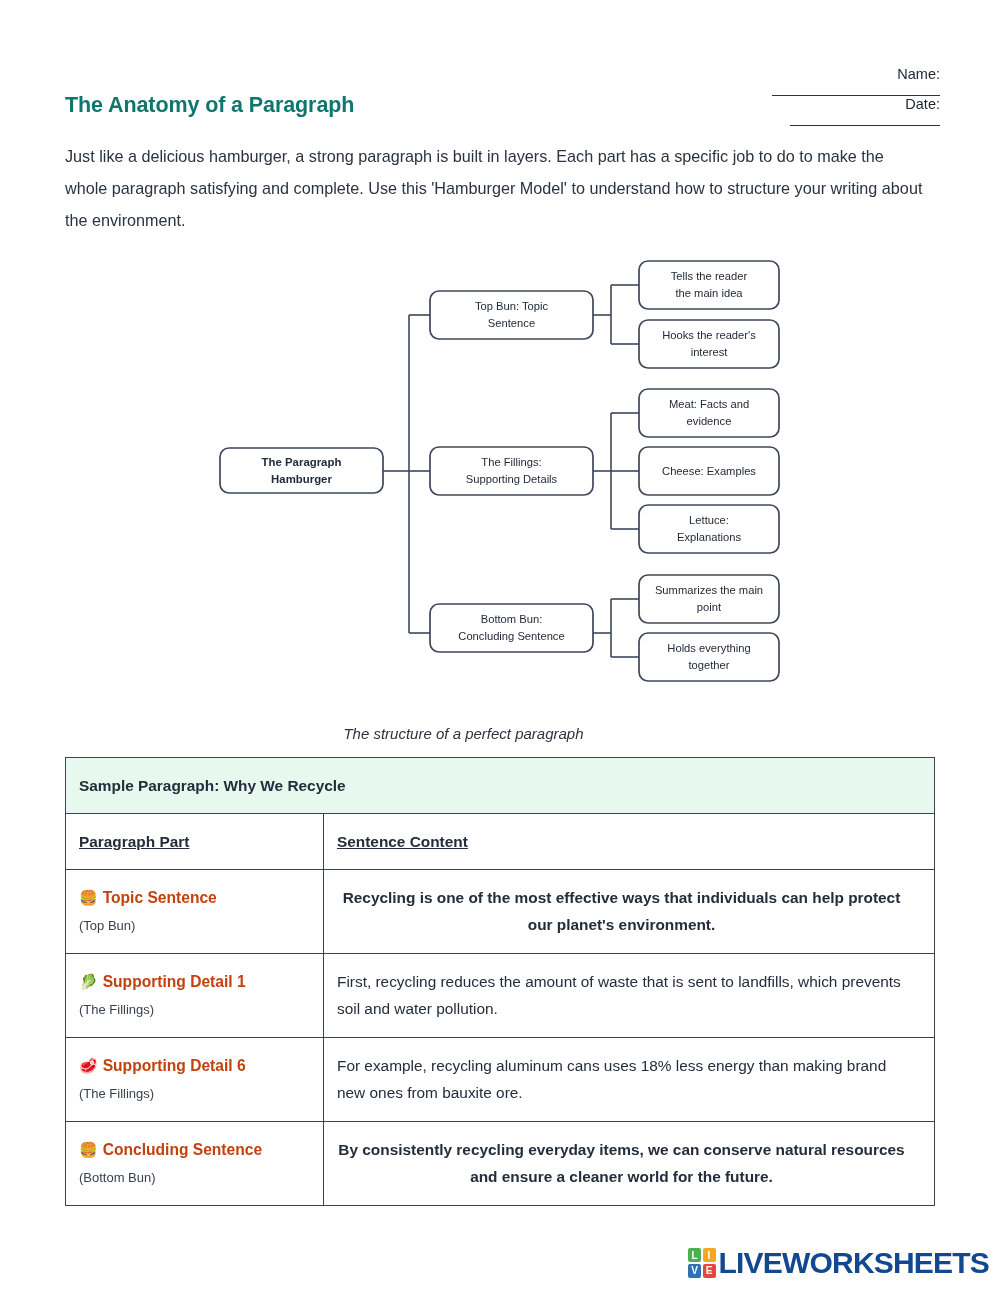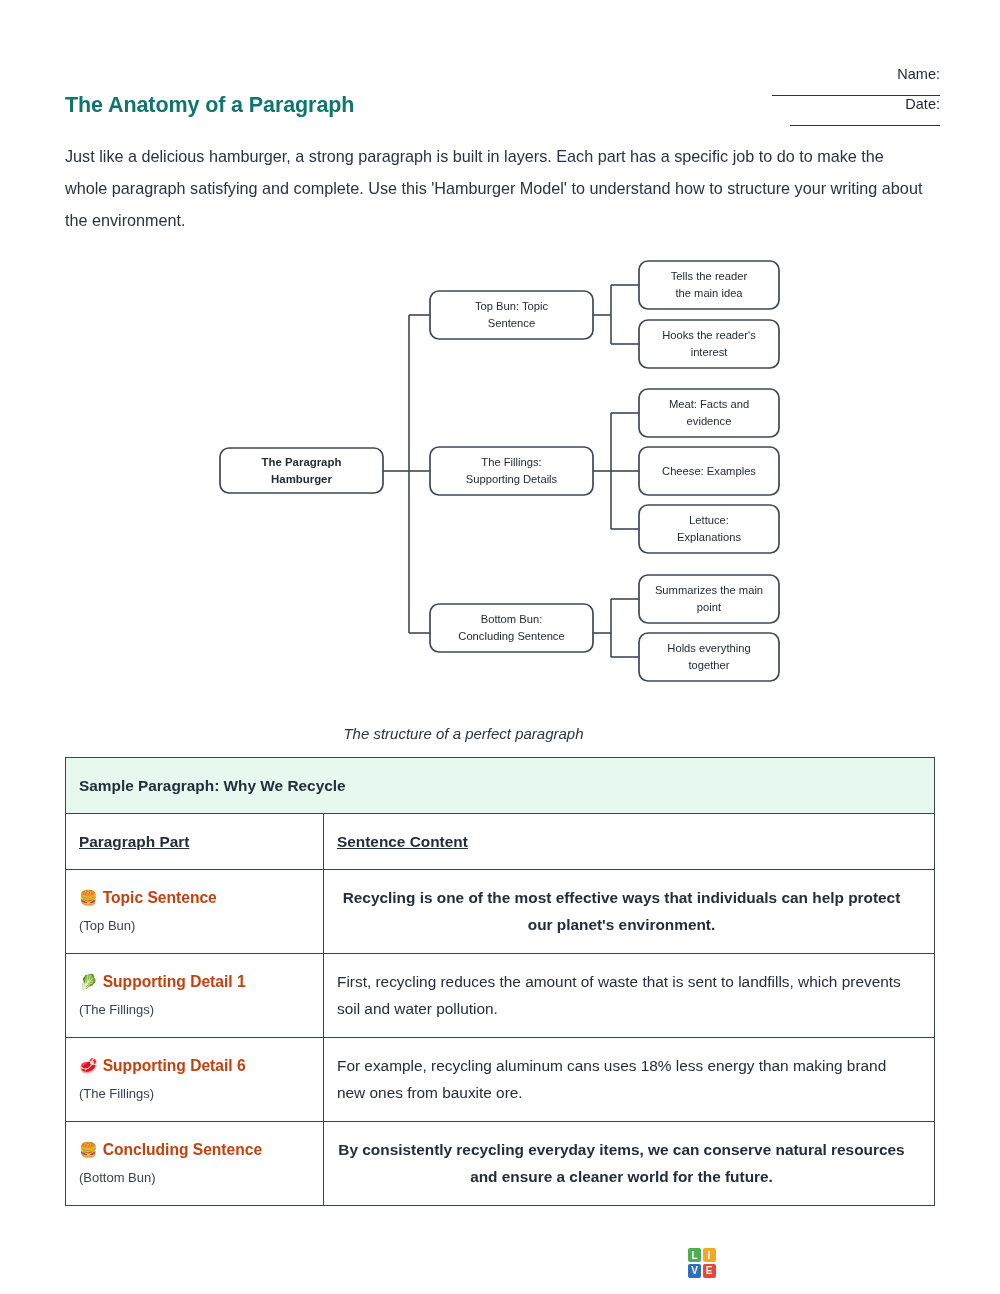--- a/index.html
+++ b/index.html
@@ -336,13 +336,14 @@
   </tbody>
 </table>
 
 <div class="logo">
   <div class="logo-tiles">
     <div class="logo-tile lt-l">L</div>
     <div class="logo-tile lt-i">I</div>
     <div class="logo-tile lt-v">V</div>
     <div class="logo-tile lt-e">E</div>
   </div>
+  <div class="logo-word">LIVEWORKSHEETS</div>
 </div>
 
 </body></html>

